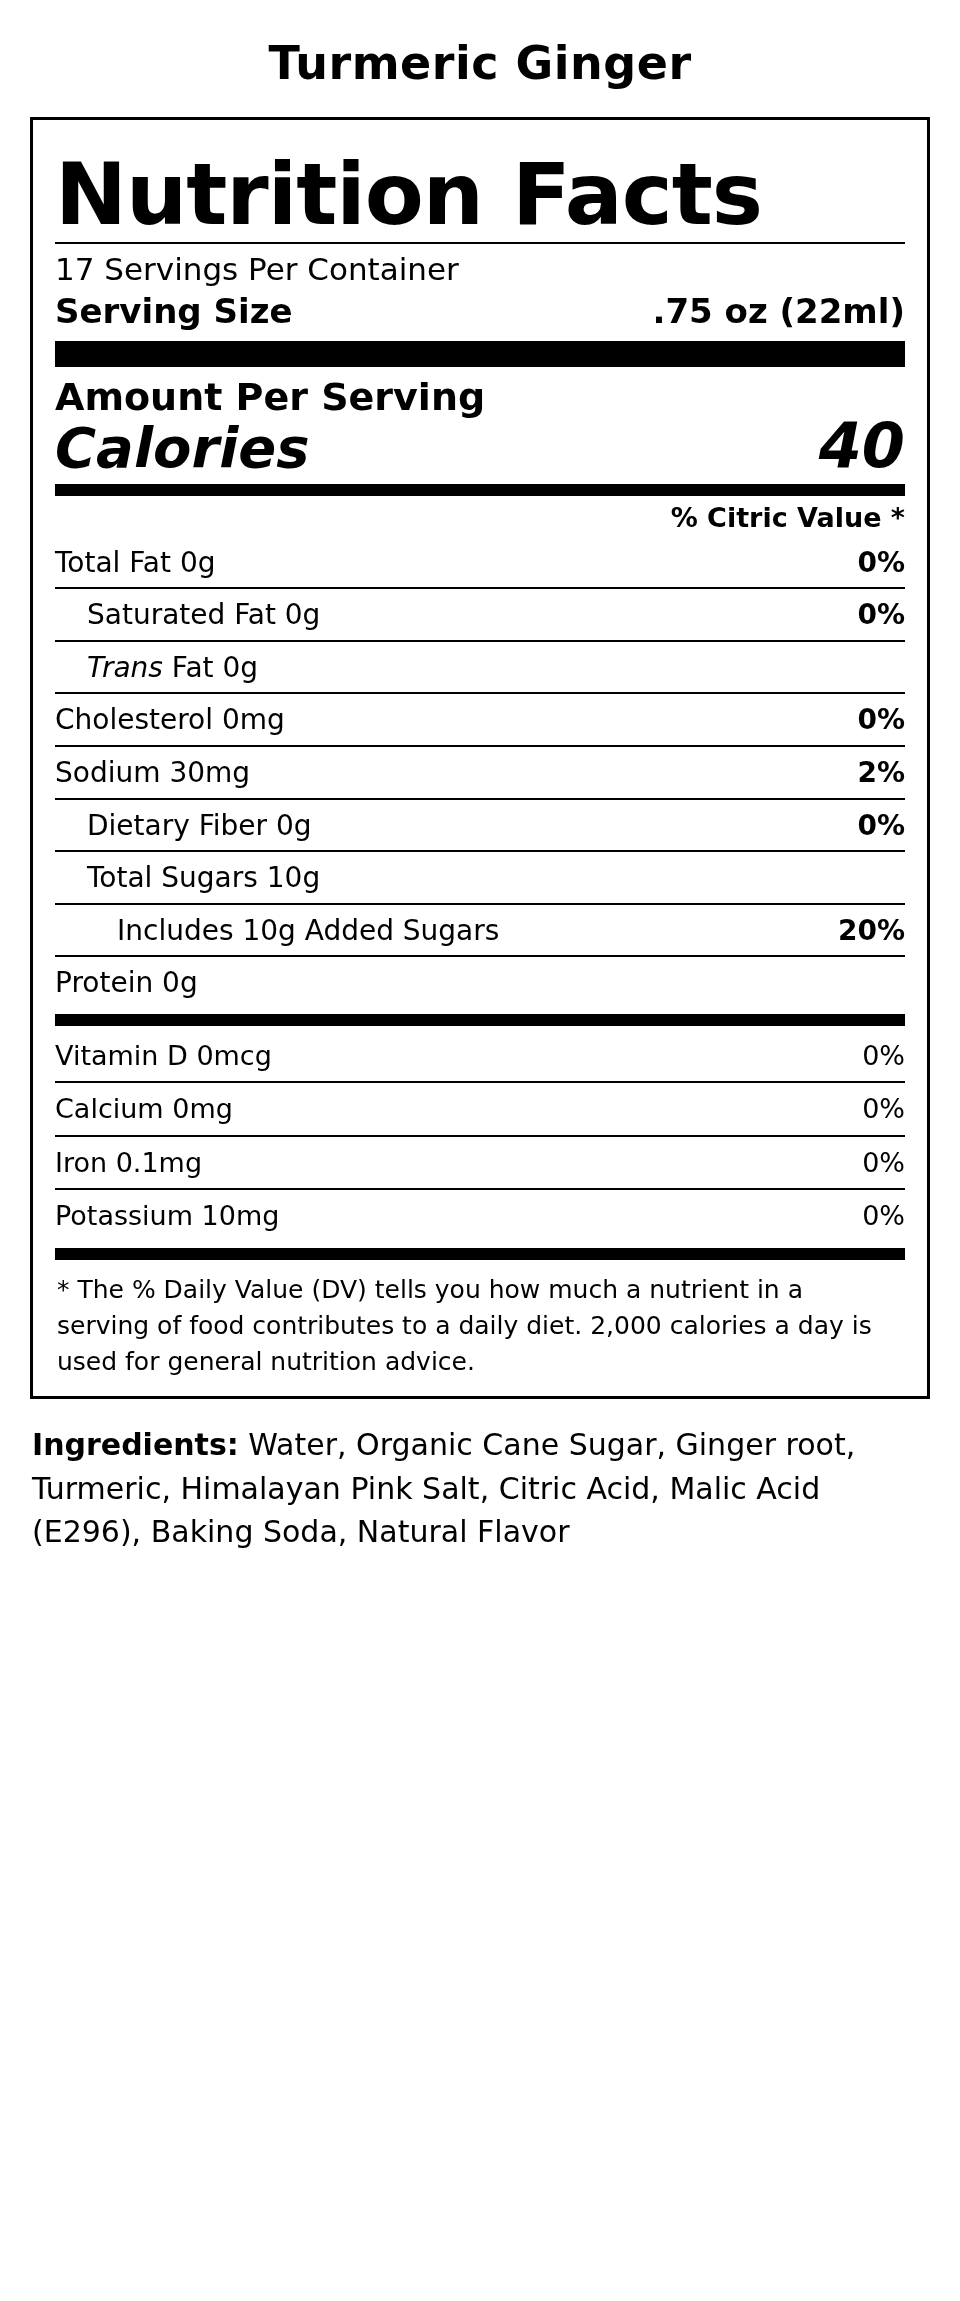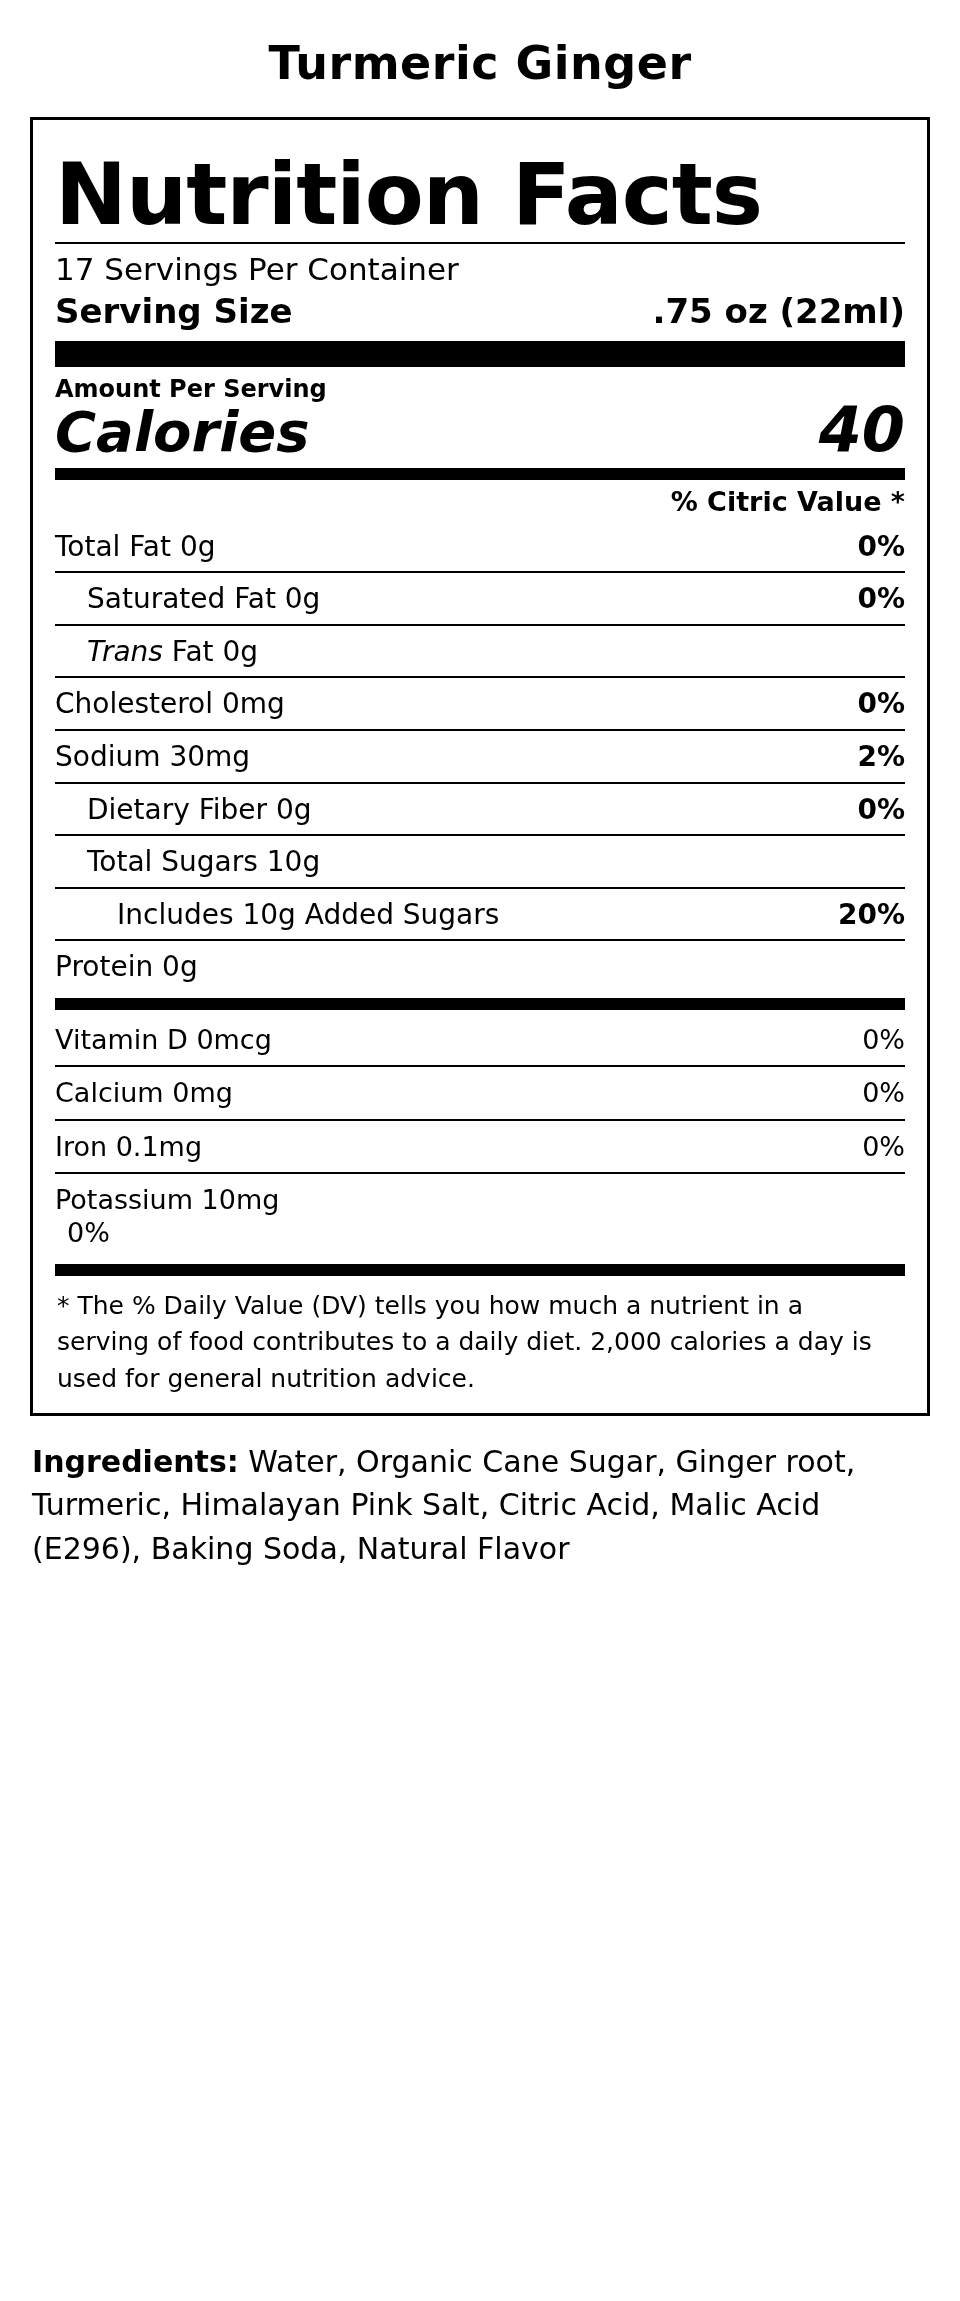--- a/index.html
+++ b/index.html
@@ -63,21 +63,21 @@
     justify-content: space-between;
     align-items: baseline;
     font-size: 34px;
     font-weight: bold;
     margin-top: 2px;
   }
   .serving-size .ss-value {
     font-weight: bold;
   }
   .amount-per {
-    font-size: 24px;
+    font-size: 38px;
     font-weight: bold;
     margin-top: 4px;
   }
   .calories-row {
     display: flex;
     justify-content: space-between;
     align-items: flex-end;
     margin-top: -6px;
     font-style: italic;
   }
@@ -113,21 +113,21 @@
   .nrow .right { font-weight: bold; white-space: nowrap; padding-left: 12px; }
   .nrow b { font-weight: normal; }
   .indent1 { padding-left: 32px; }
   .indent2 { padding-left: 62px; }
   .ital { font-style: italic; }
   .vitamins .nrow {
     font-size: 27px;
     padding: 10px 0 9px 0;
   }
   .vitamins .nrow .right { font-weight: normal; }
-  .vitamins .nrow:last-child { border-bottom: none; flex-direction: column; }
+  .vitamins .nrow:last-child { border-bottom: none; }
   .footnote {
     font-size: 25px;
     line-height: 1.45;
     padding: 8px 2px 2px 2px;
   }
   .ingredients {
     font-size: 30px;
     line-height: 1.45;
     margin: 24px 4px 0 4px;
   }

